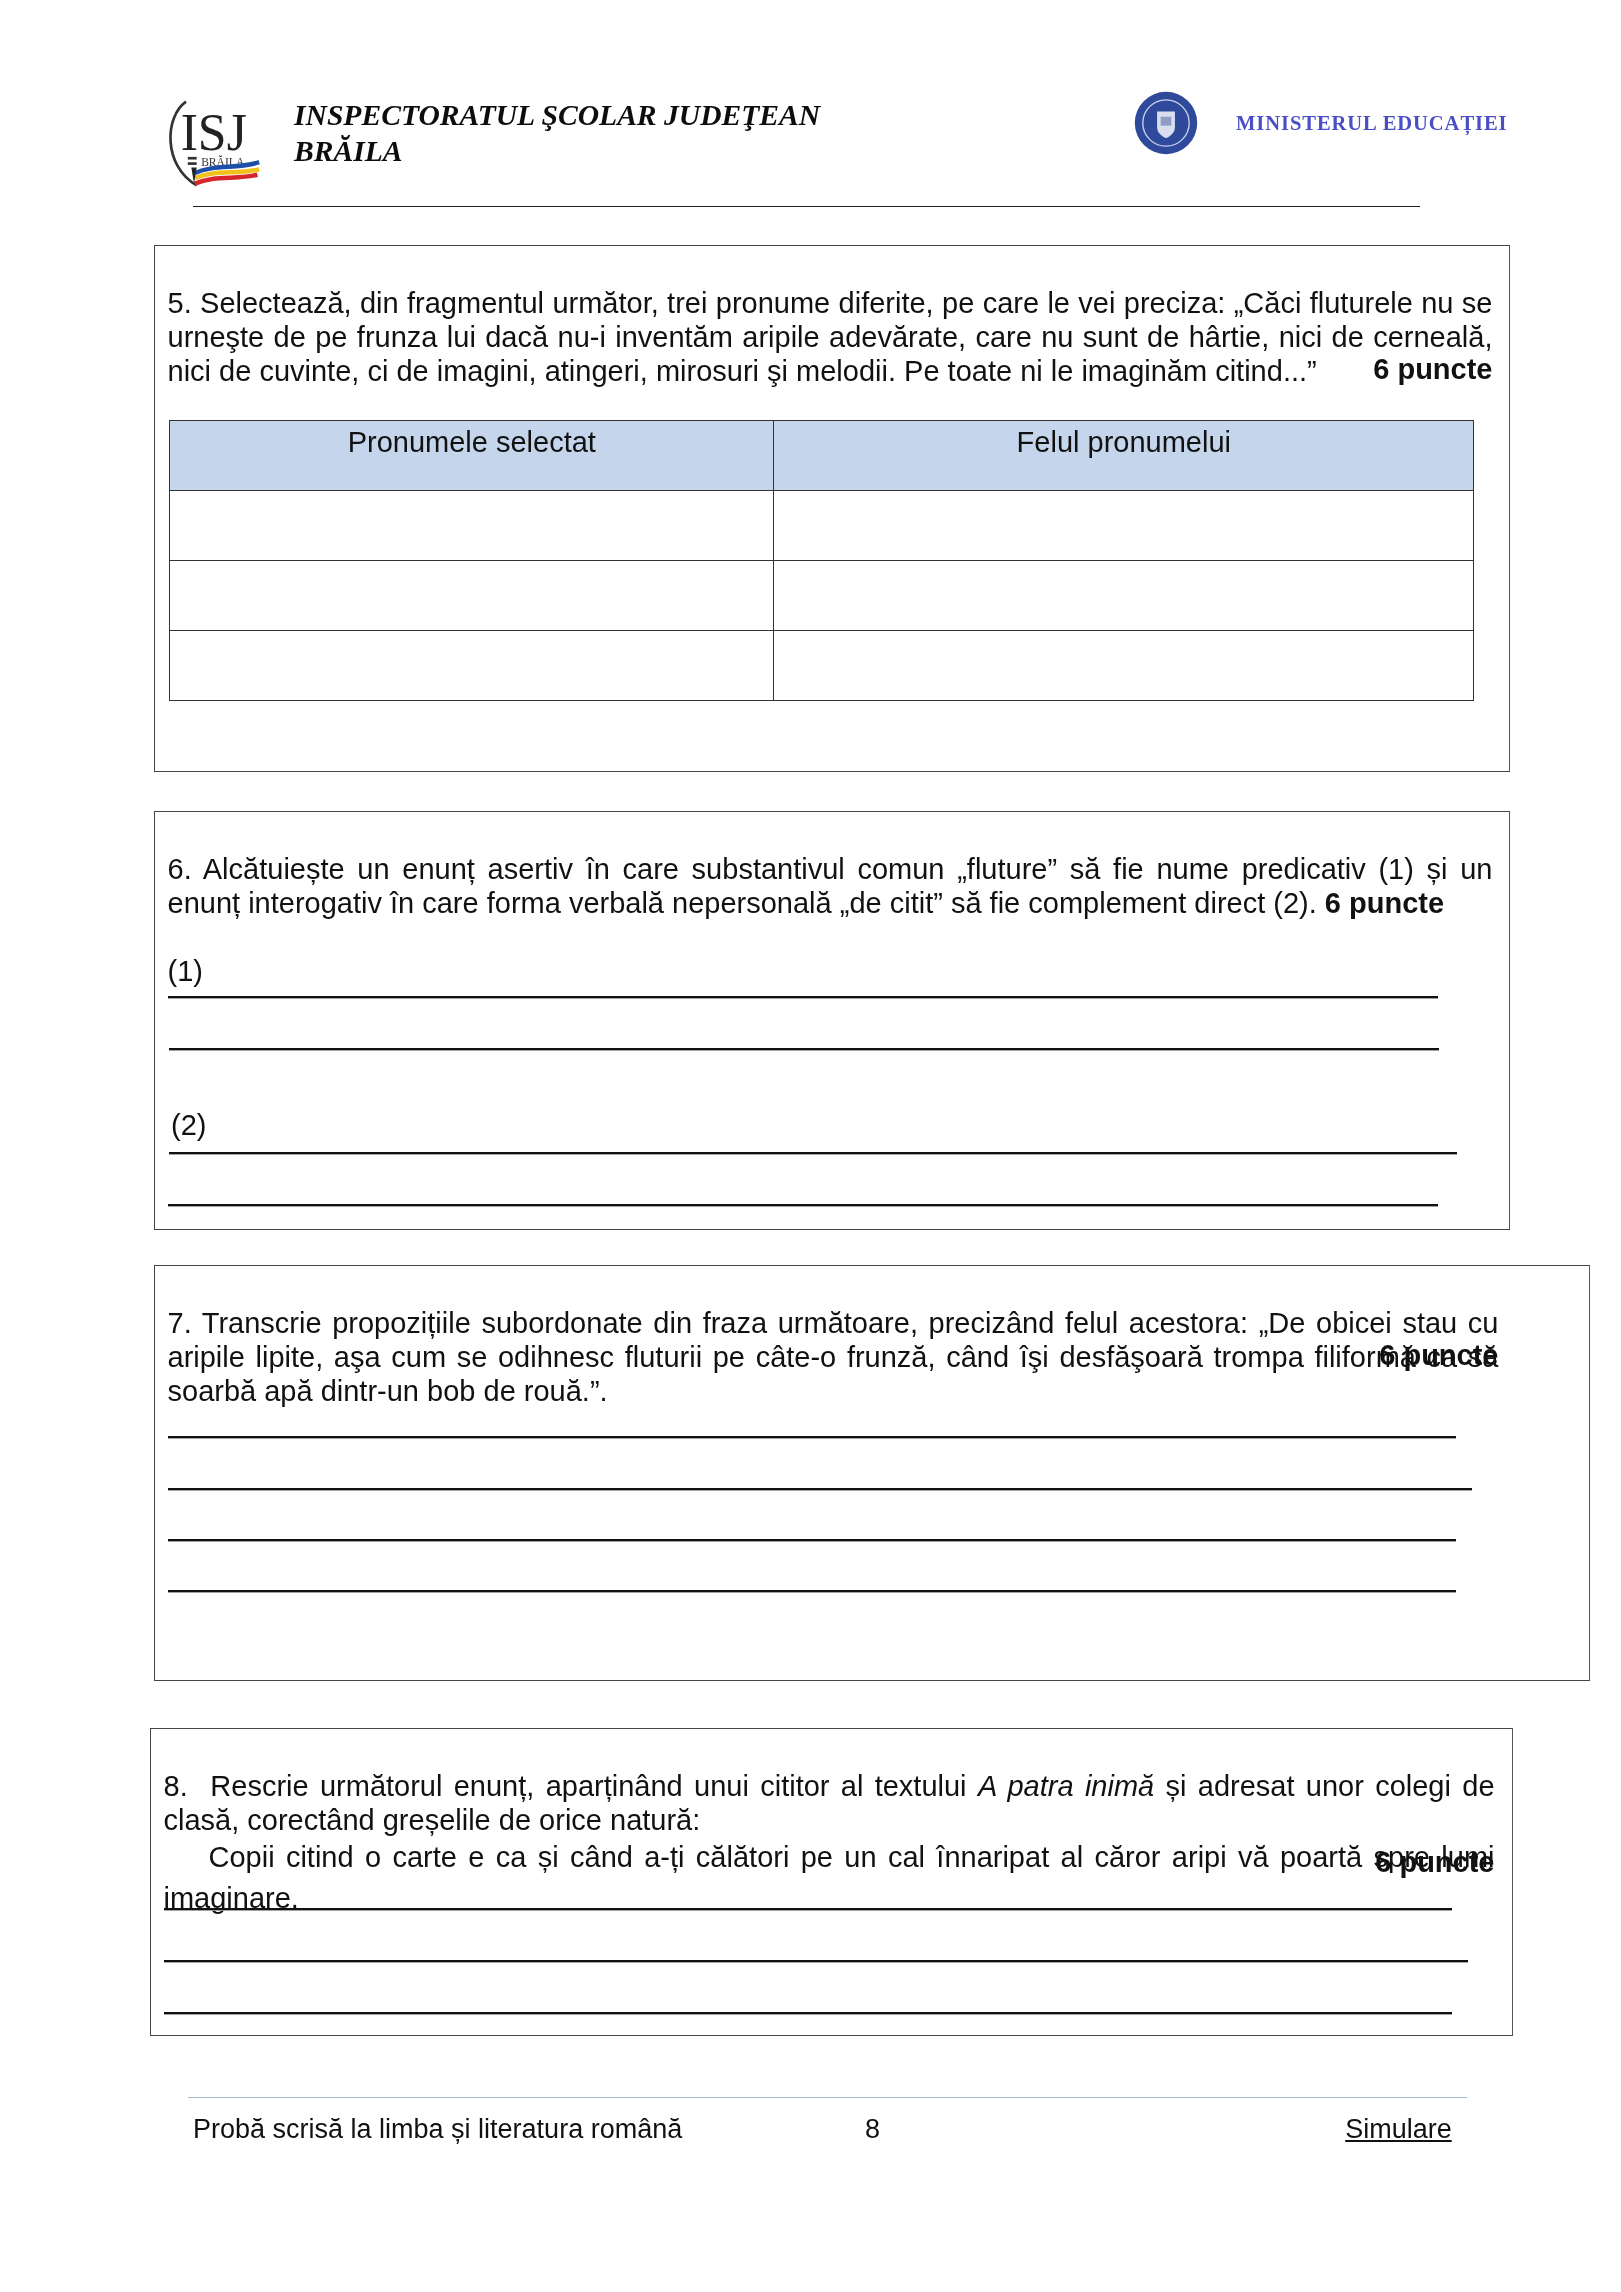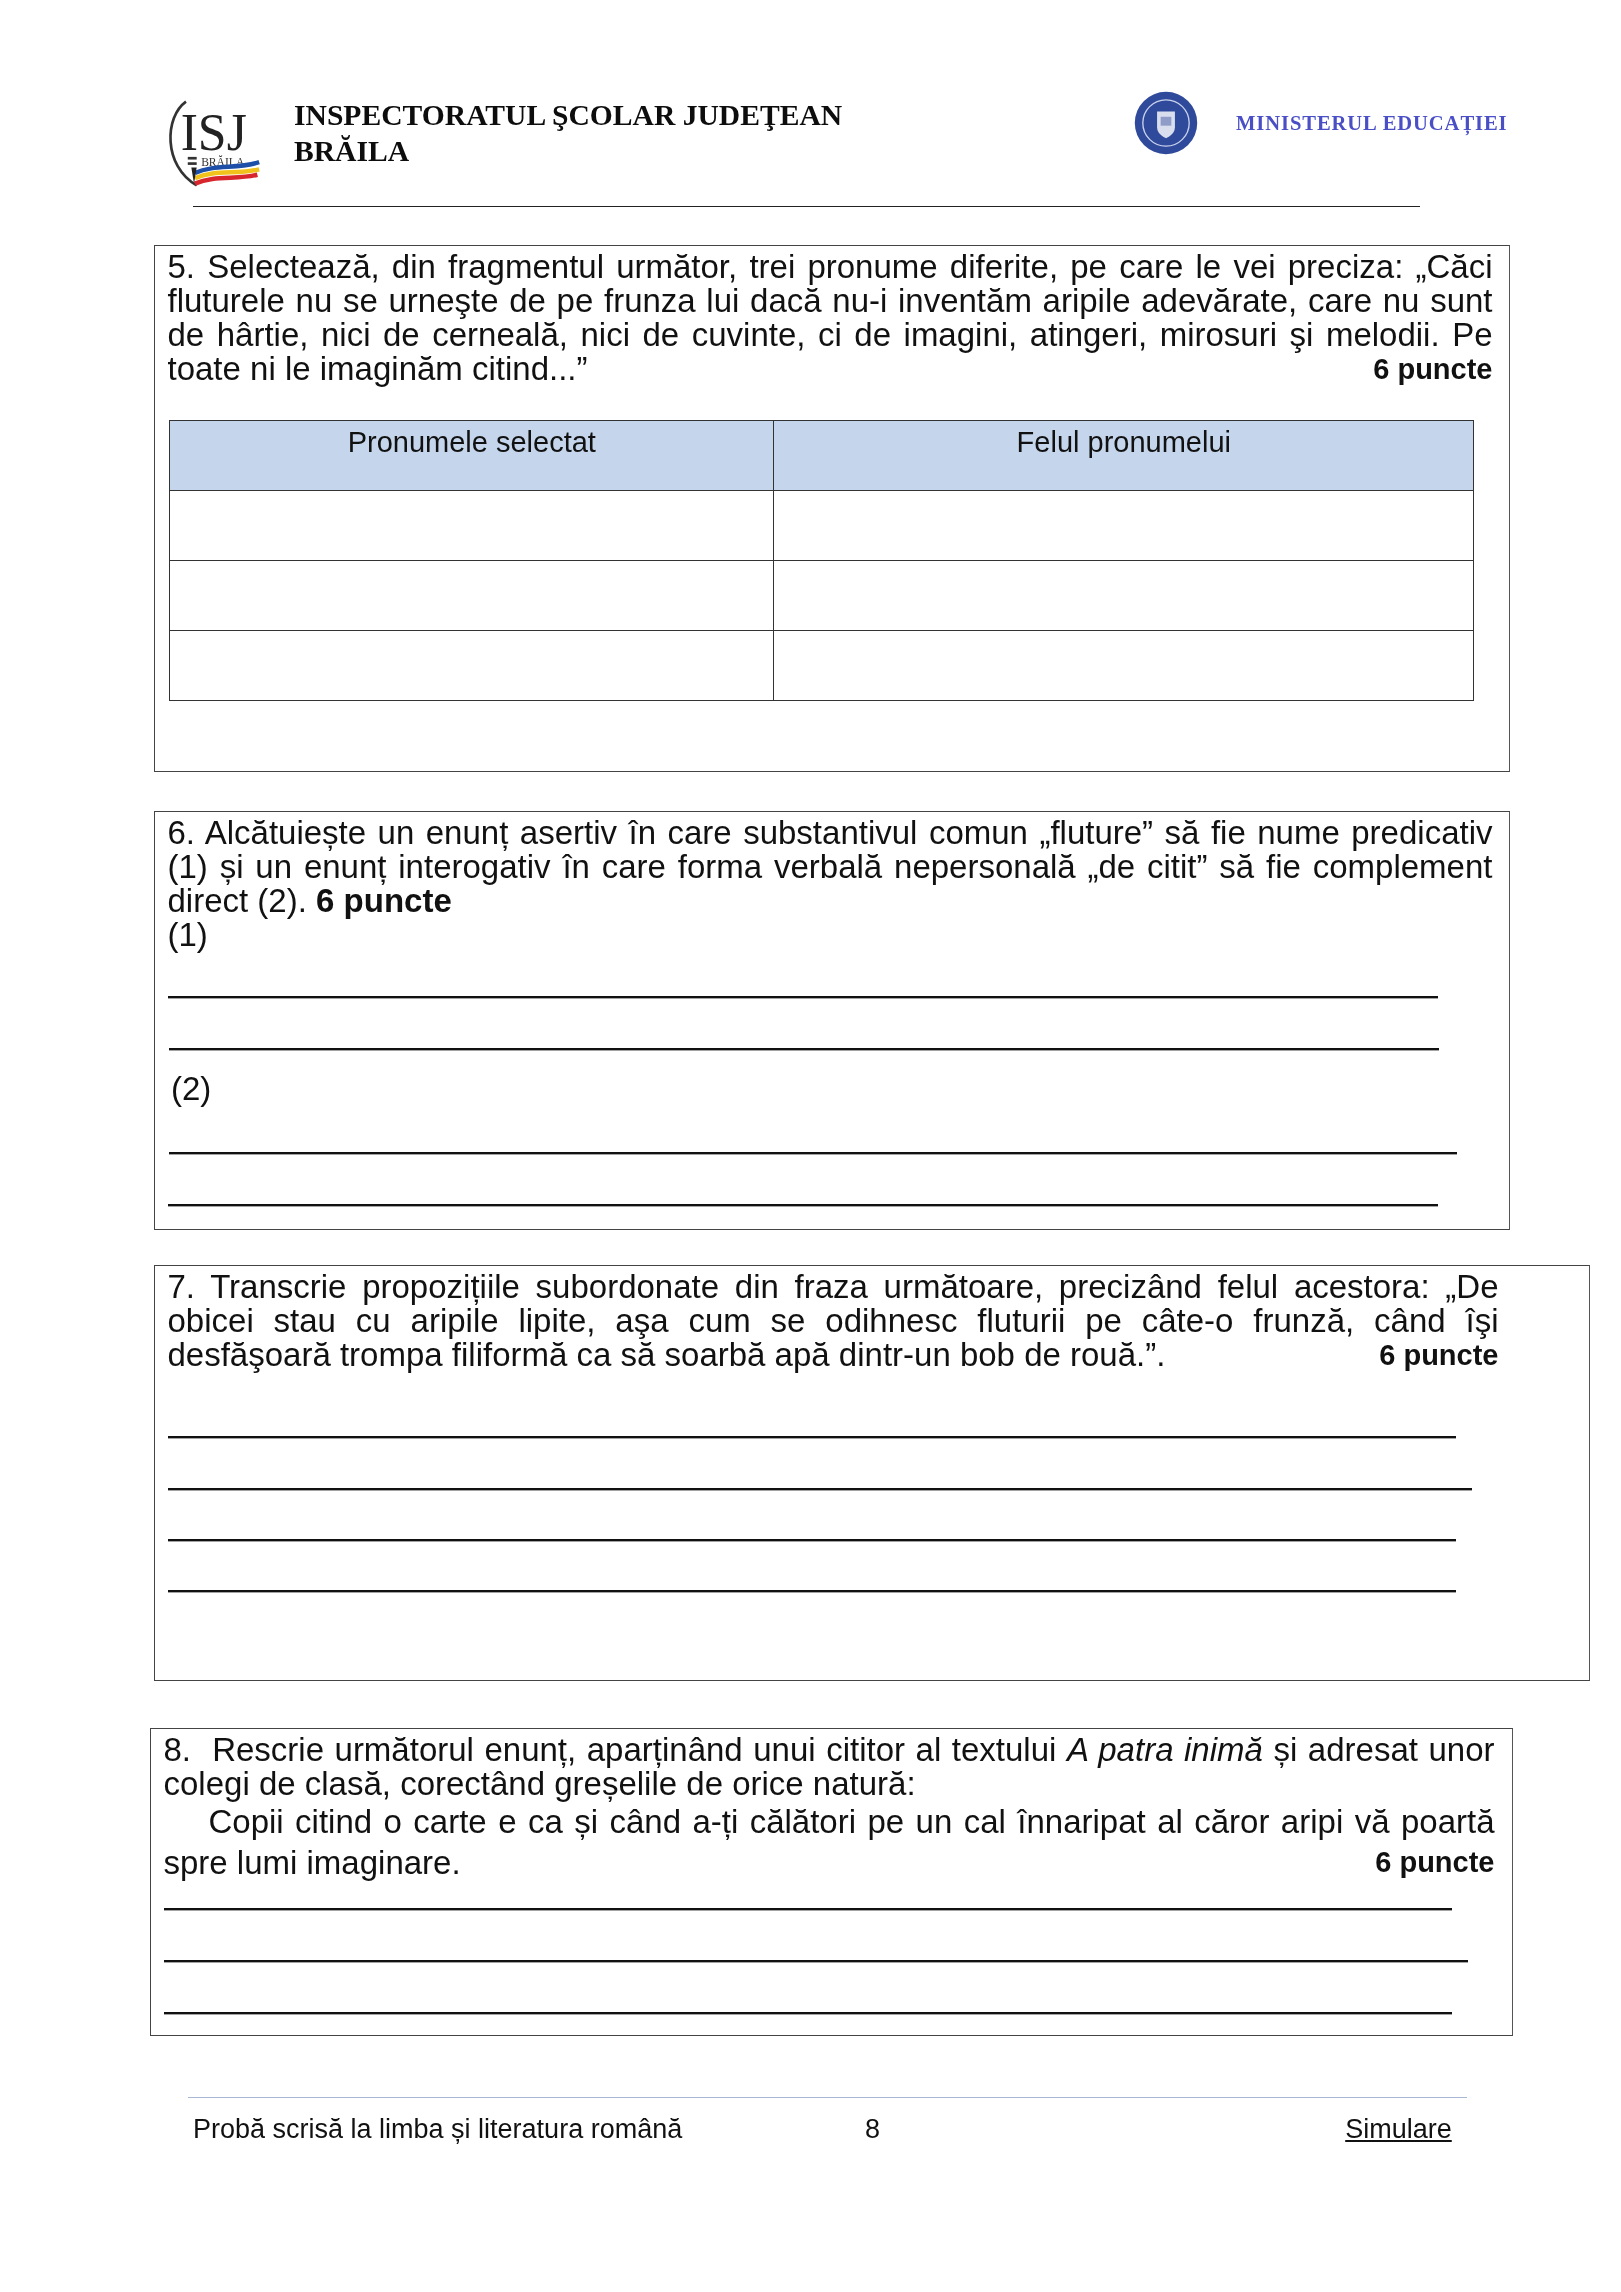--- a/index.html
+++ b/index.html
@@ -3,30 +3,30 @@
 <meta charset="utf-8">
 <style>
   html, body { margin: 0; padding: 0; background: #ffffff; }
   body { width: 1621px; height: 2293px; position: relative; overflow: hidden;
          font-family: "Liberation Sans", sans-serif; color: #111; }
   .abs { position: absolute; }
 
   
   .logo-isj { left: 161px; top: 94px; width: 116px; height: 99px; }
   .header-title { left: 294px; top: 97px; font-family: "Liberation Serif", serif;
-                  font-weight: bold; font-size: 29.6px; line-height: 36px; color: #0d0d0d; }
+                  font-weight: bold; font-size: 29.6px; line-height: 36px; color: #0d0d0d; font-style: italic; }
   .ministry { left: 1133px; top: 90px; display: flex; align-items: center; gap: 28px; }
   .ministry-seal { width: 66px; height: 66px; }
   .ministry-name { margin-left: 9px; font-family: "Liberation Serif", serif; font-weight: bold;
                    font-size: 20.6px; color: #4a4fc6; letter-spacing: 0.9px; }
   .header-rule { left: 193px; top: 206px; width: 1227px; height: 0; border-top: 1.8px solid #222; }
 
   
   .qbox { border: 1.8px solid #444; border-right-color: #555; box-sizing: border-box; }
-  .qtext { font-size: 33px; line-height: 34px; text-align: justify; color: #111; }
+  .qtext { font-size: 29px; line-height: 34px; text-align: justify; color: #111; margin-top: 36px; }
   .points { font-weight: bold; }
   .pts-right { text-align: right; font-weight: bold; font-size: 29px; line-height: 34px; }
   .answer-line { position: absolute; height: 0; border-top: 2.7px solid #111;
                  box-shadow: 0 0.9px 0 #999; }
 
   
   table.ptable { position: absolute; border-collapse: collapse; table-layout: fixed; }
   table.ptable th, table.ptable td { border: 1.8px solid #333; box-sizing: border-box; }
   table.ptable th { background: #c5d6ec; font-weight: normal; font-size: 29px;
                     vertical-align: top; padding-top: 4.5px; height: 70px; }

